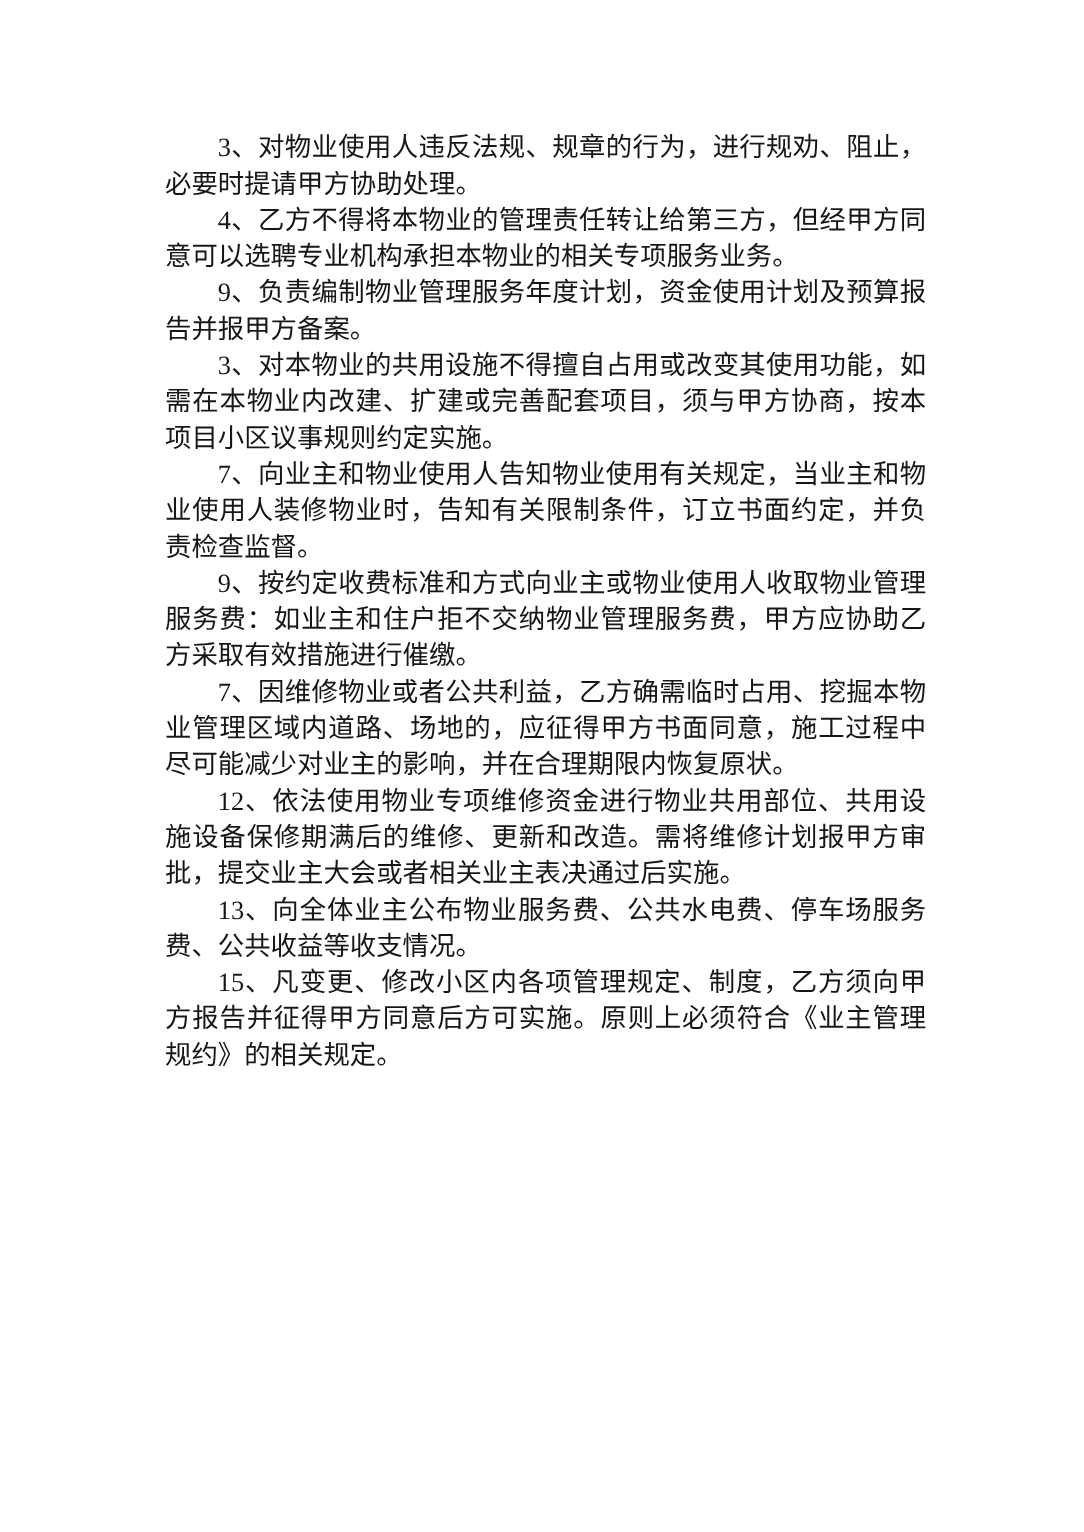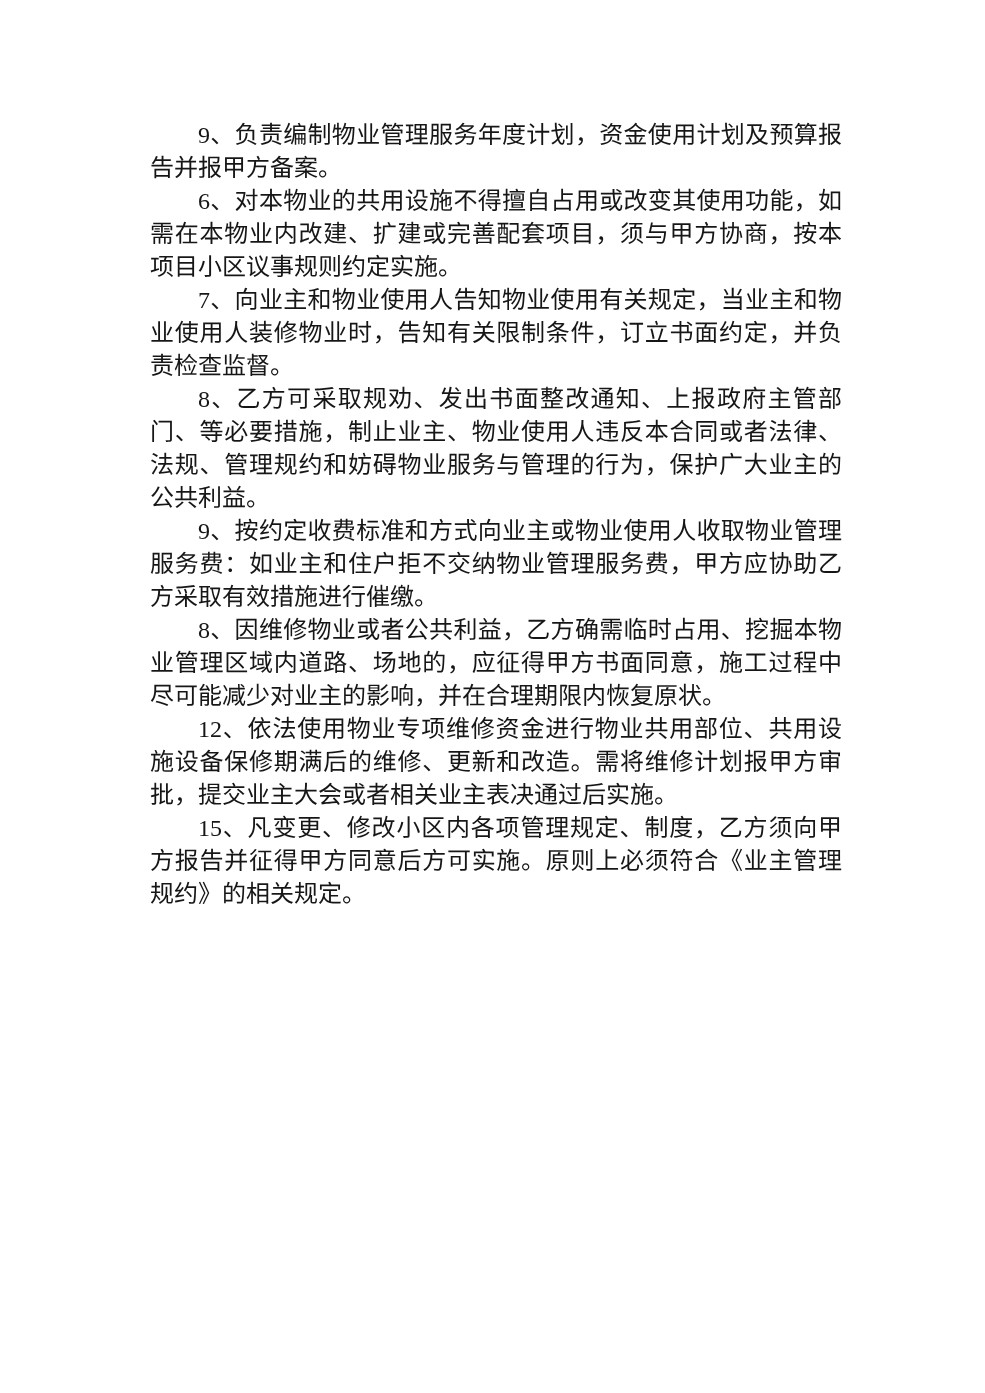--- a/index.html
+++ b/index.html
@@ -29,21 +29,23 @@
       text-align: justify;
       text-justify: inter-ideograph;
       text-indent: 2em;
       word-break: break-all;
     }
   </style>
 </head>
 <body>
 
 <div class="page">
+  <p class="clause">3、对物业使用人违反法规、规章的行为，进行规劝、阻止，必要时提请甲方协助处理。</p>
+  <p class="clause">4、乙方不得将本物业的管理责任转让给第三方，但经甲方同意可以选聘专业机构承担本物业的相关专项服务业务。</p>
   <p class="clause">9、负责编制物业管理服务年度计划，资金使用计划及预算报告并报甲方备案。</p>
-  <p class="clause">6、对本物业的共用设施不得擅自占用或改变其使用功能，如需在本物业内改建、扩建或完善配套项目，须与甲方协商，按本项目小区议事规则约定实施。</p>
+  <p class="clause">3、对本物业的共用设施不得擅自占用或改变其使用功能，如需在本物业内改建、扩建或完善配套项目，须与甲方协商，按本项目小区议事规则约定实施。</p>
   <p class="clause">7、向业主和物业使用人告知物业使用有关规定，当业主和物业使用人装修物业时，告知有关限制条件，订立书面约定，并负责检查监督。</p>
-  <p class="clause">8、乙方可采取规劝、发出书面整改通知、上报政府主管部门、等必要措施，制止业主、物业使用人违反本合同或者法律、法规、管理规约和妨碍物业服务与管理的行为，保护广大业主的公共利益。</p>
   <p class="clause">9、按约定收费标准和方式向业主或物业使用人收取物业管理服务费：如业主和住户拒不交纳物业管理服务费，甲方应协助乙方采取有效措施进行催缴。</p>
-  <p class="clause">8、因维修物业或者公共利益，乙方确需临时占用、挖掘本物业管理区域内道路、场地的，应征得甲方书面同意，施工过程中尽可能减少对业主的影响，并在合理期限内恢复原状。</p>
+  <p class="clause">7、因维修物业或者公共利益，乙方确需临时占用、挖掘本物业管理区域内道路、场地的，应征得甲方书面同意，施工过程中尽可能减少对业主的影响，并在合理期限内恢复原状。</p>
   <p class="clause">12、依法使用物业专项维修资金进行物业共用部位、共用设施设备保修期满后的维修、更新和改造。需将维修计划报甲方审批，提交业主大会或者相关业主表决通过后实施。</p>
+  <p class="clause">13、向全体业主公布物业服务费、公共水电费、停车场服务费、公共收益等收支情况。</p>
   <p class="clause">15、凡变更、修改小区内各项管理规定、制度，乙方须向甲方报告并征得甲方同意后方可实施。原则上必须符合《业主管理规约》的相关规定。</p>
 </div>
 
 </body></html>

